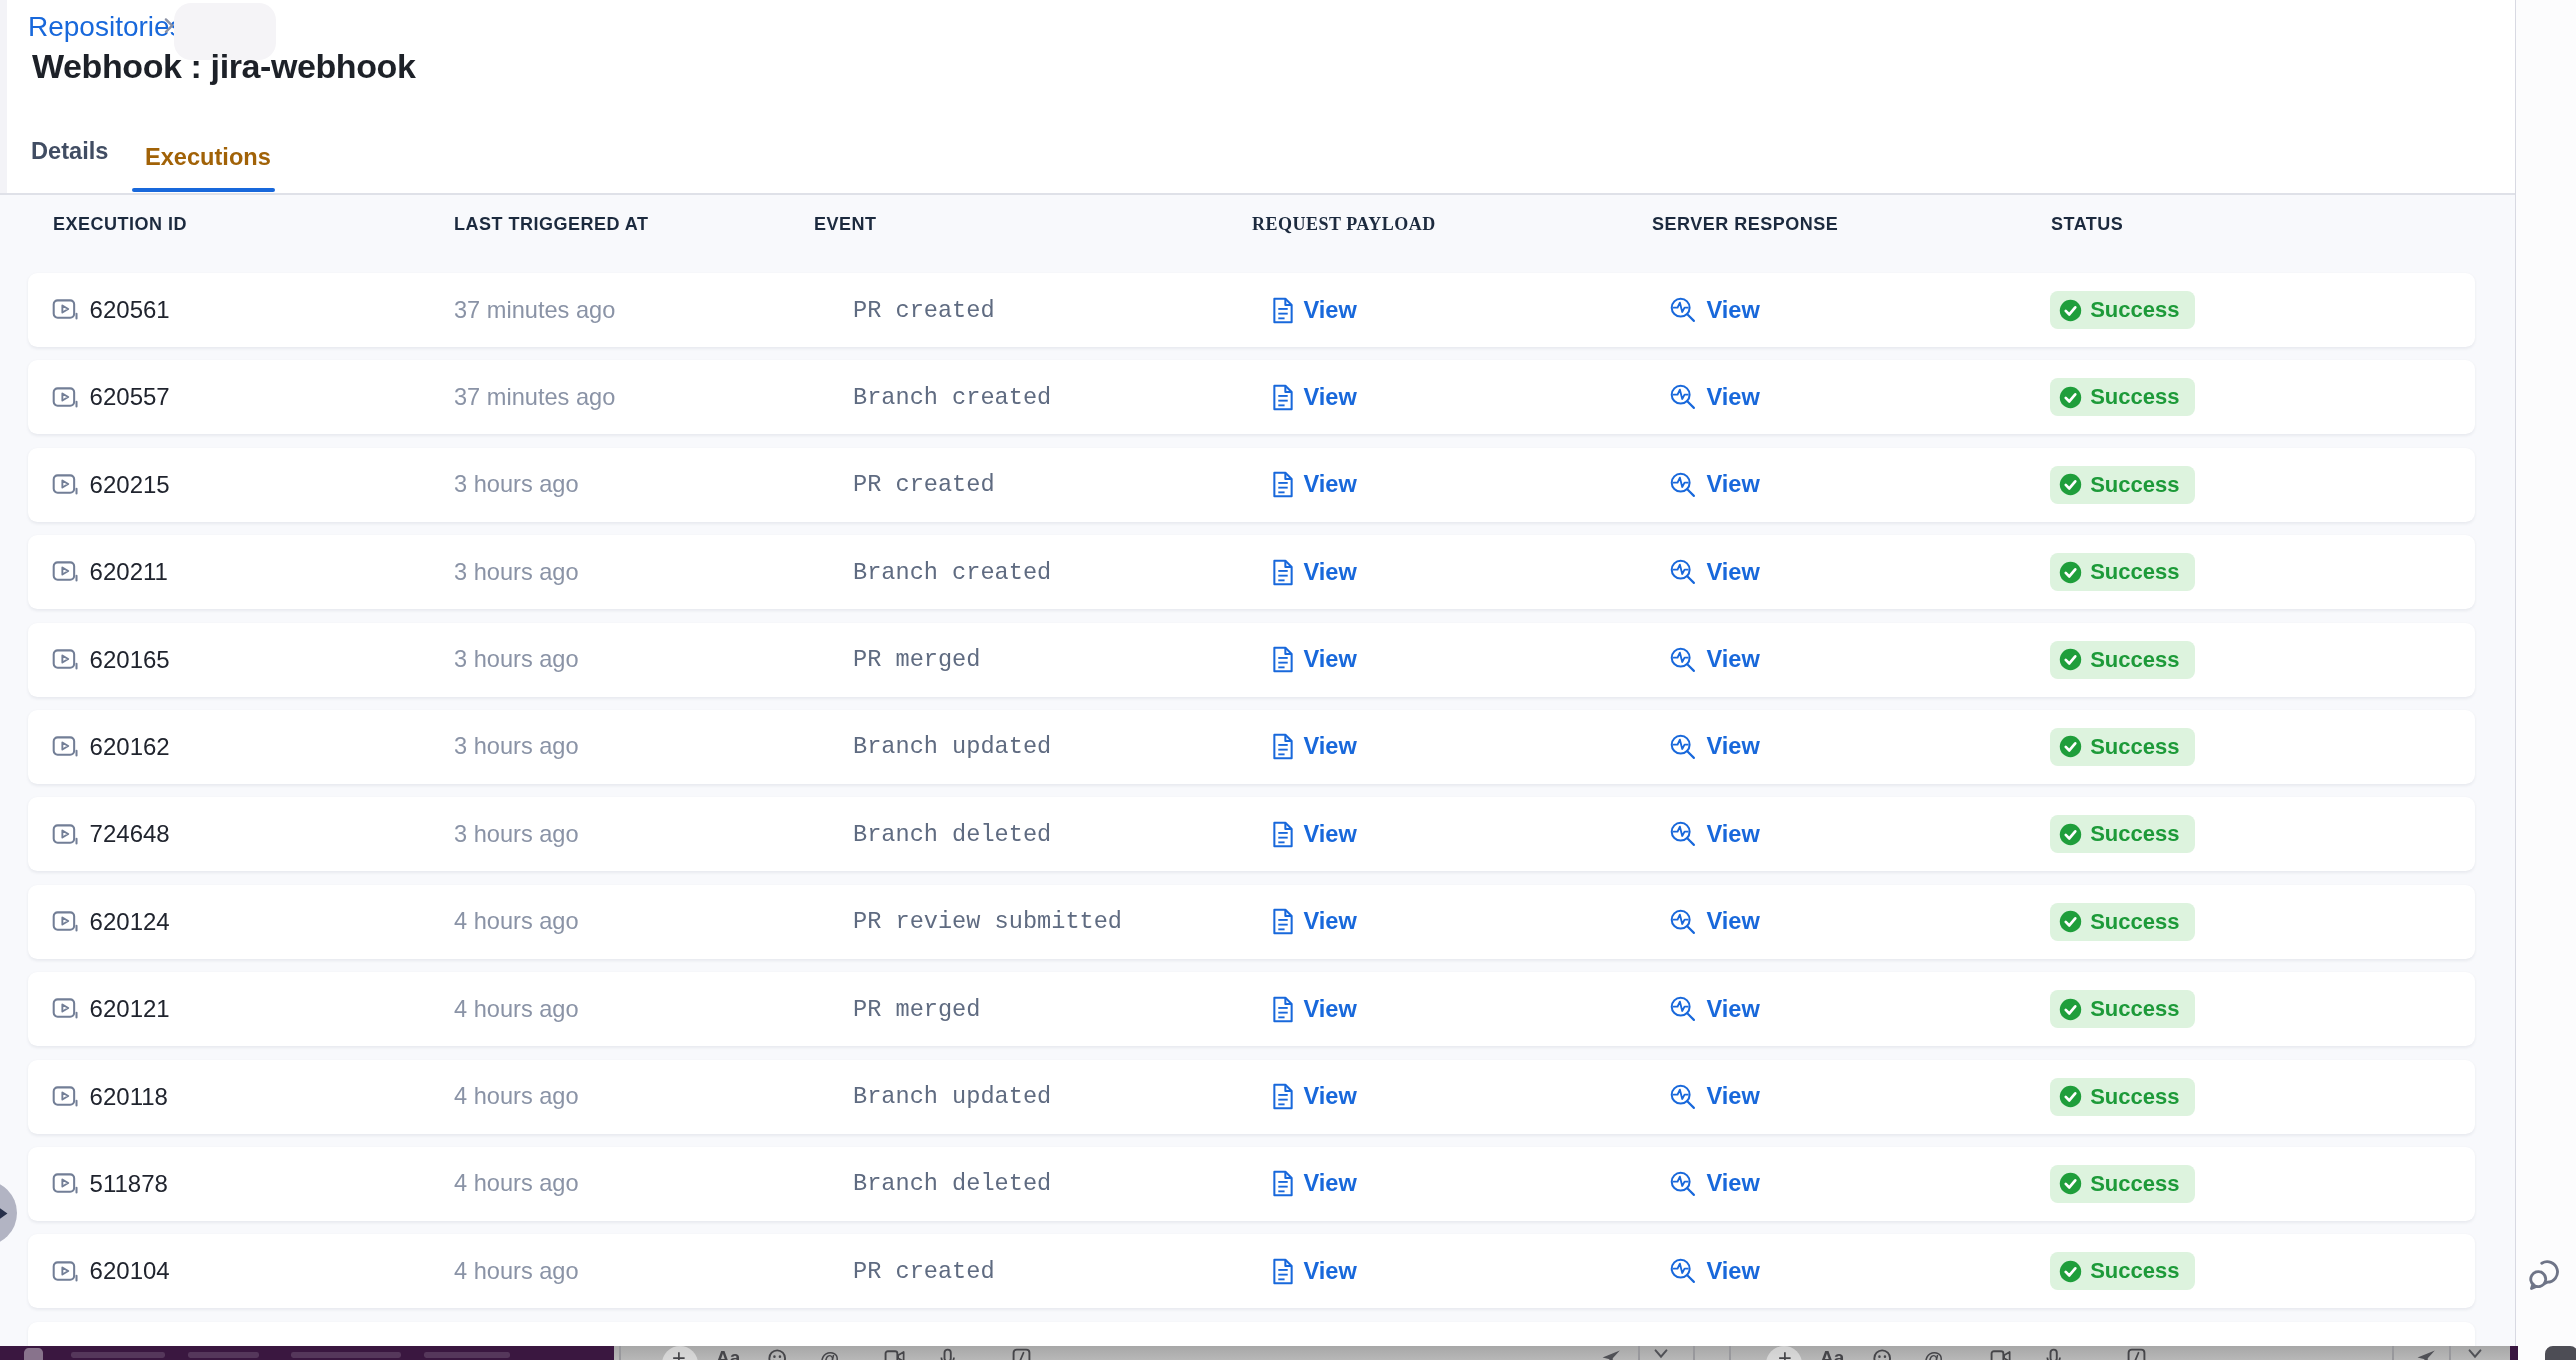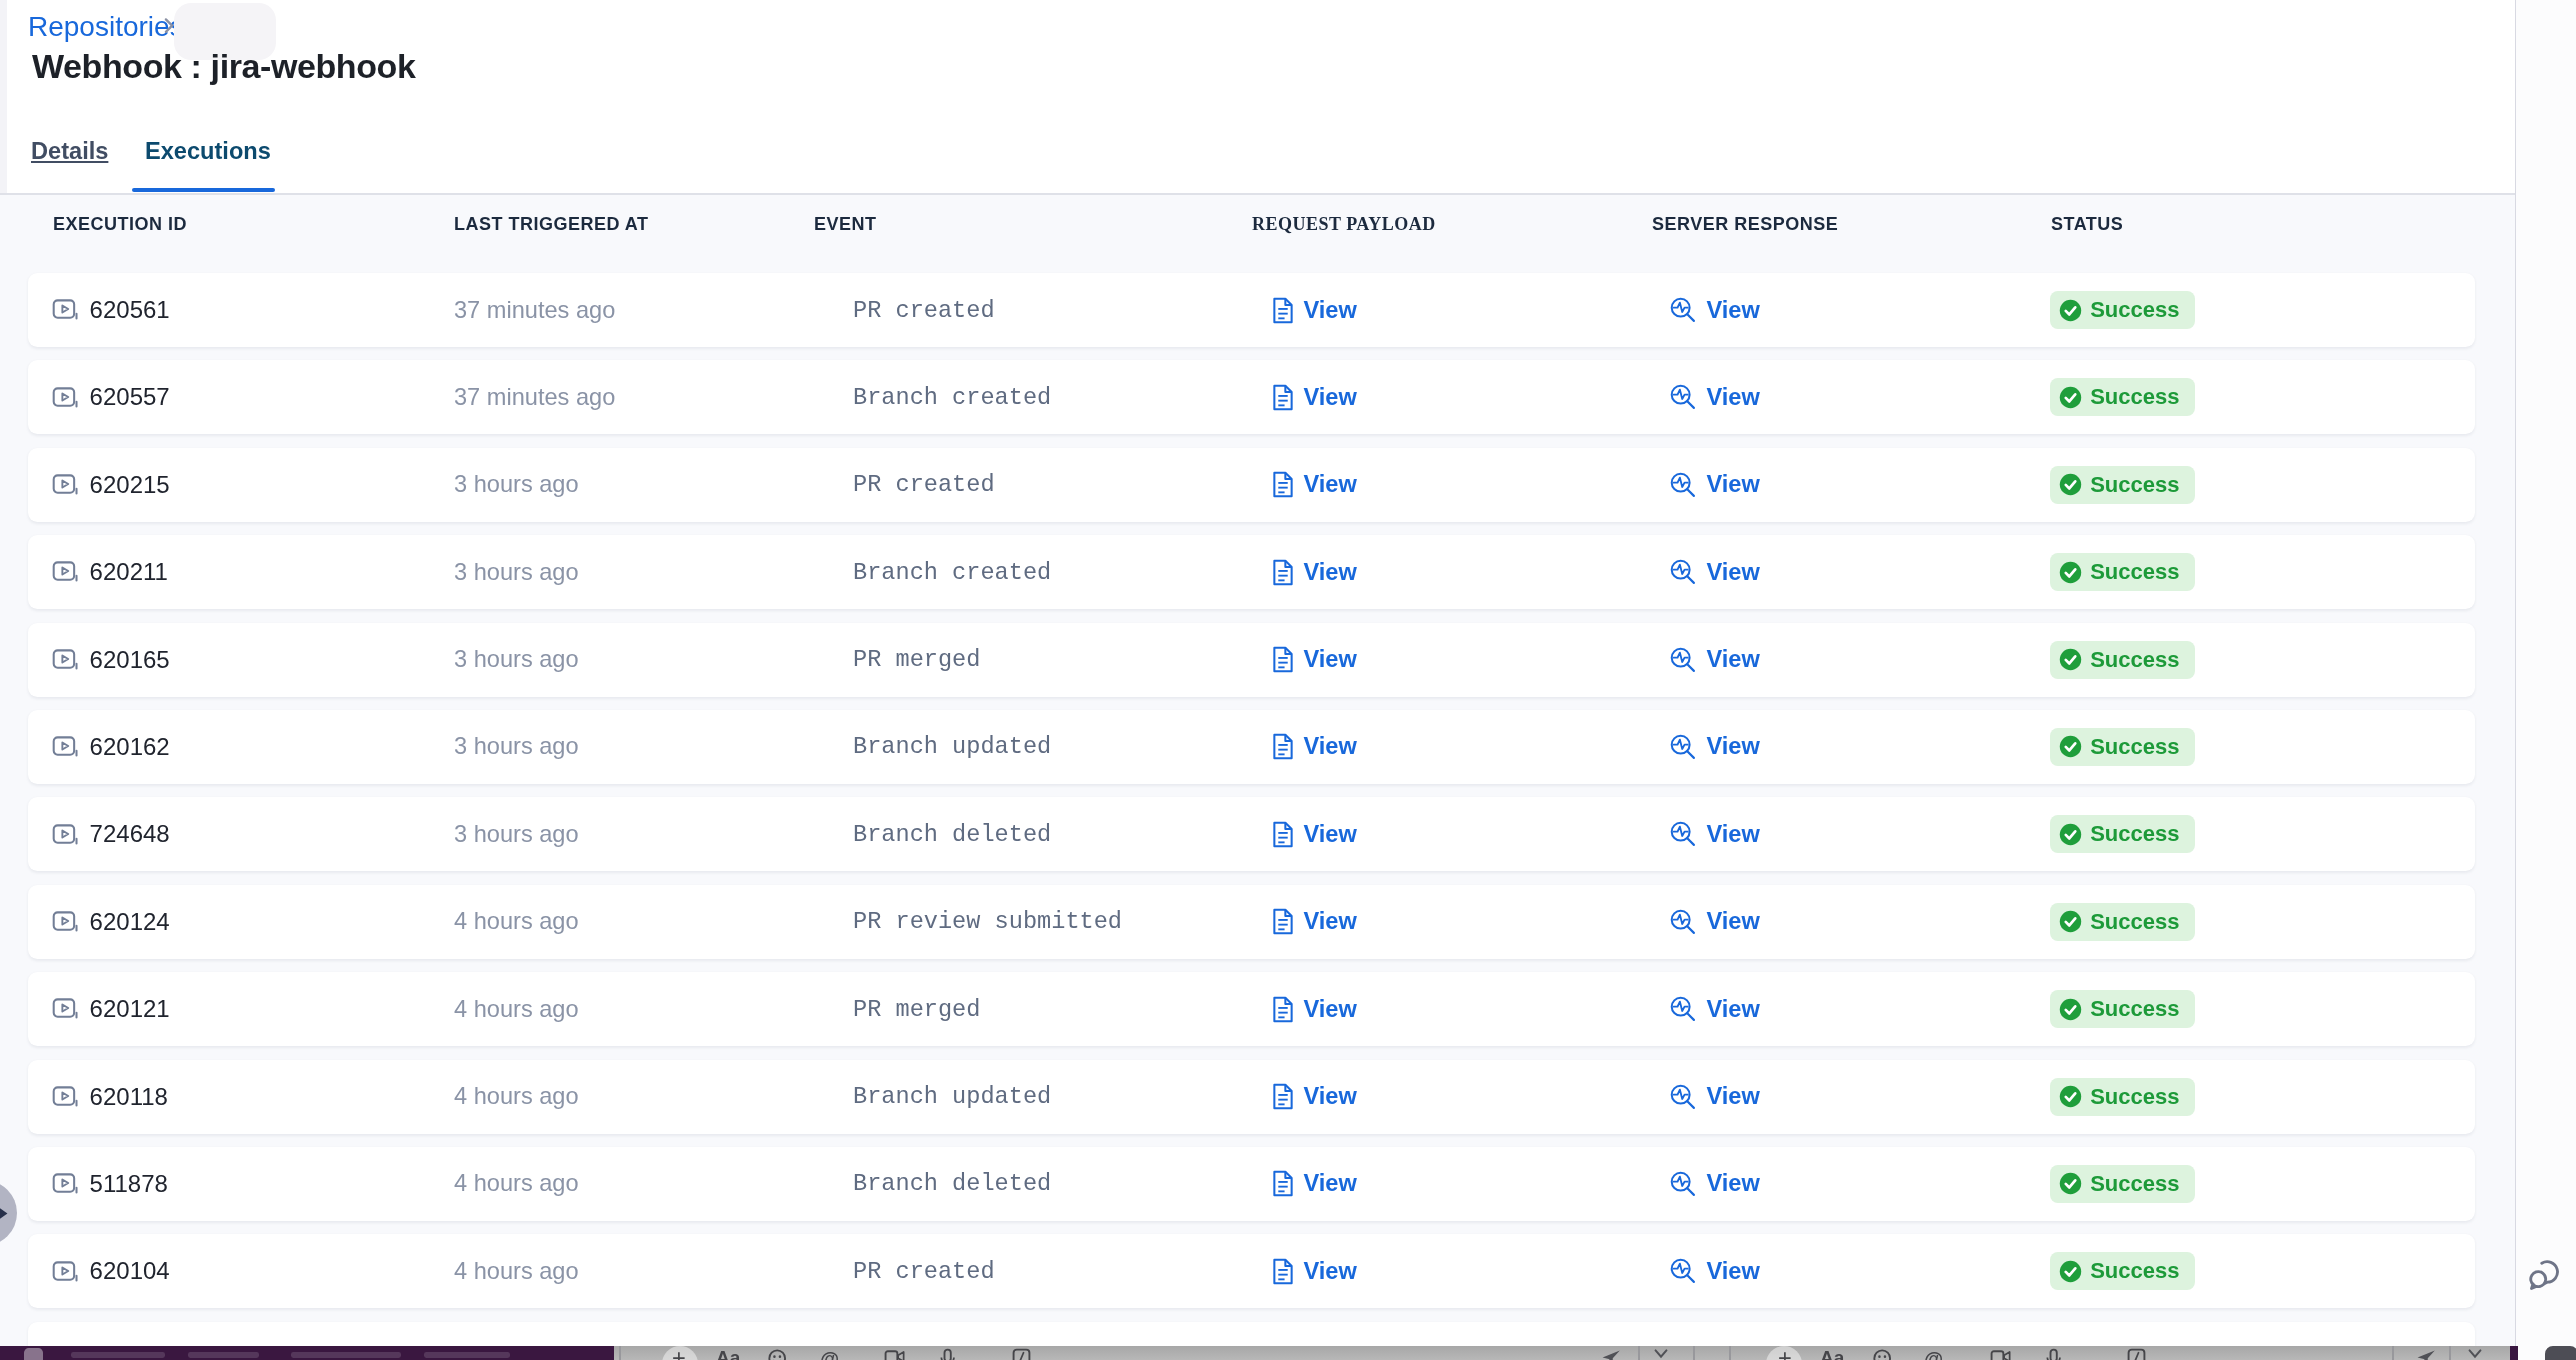--- a/index.html
+++ b/index.html
@@ -8,22 +8,22 @@
     background:#ffffff;font-family:"Liberation Sans",sans-serif;
     -webkit-font-smoothing:antialiased;
   }
   
   .left-strip{position:absolute;left:0;top:0;width:7px;height:193px;background:#f3f3f7;}
   .breadcrumb{position:absolute;left:28px;top:11px;font-size:28px;font-weight:500;color:#1868db;cursor:pointer;}
   .crumb-chevron{position:absolute;left:162px;top:17.3px;}
   .crumb-ghost{position:absolute;left:174px;top:3.1px;width:102px;height:57px;background:#f5f4f7;border-radius:17.3px;}
   .page-title{position:absolute;left:27px;top:42px;margin:5px;font-size:34px;font-weight:700;letter-spacing:-0.4px;color:#1d2128;}
   .tab{position:absolute;top:138px;font-size:23.6px;cursor:pointer;}
-  .tab-details{left:31px;font-weight:600;color:#414d63;text-decoration:underline;}
-  .tab-executions{left:145px;font-weight:700;color:#0c4a6e;}
+  .tab-details{left:31px;font-weight:600;color:#414d63;}
+  .tab-executions{left:145px;font-weight:700;color:#a16207;margin-top:6px;}
   .tab-underline{position:absolute;left:132px;top:188px;width:143px;height:3.9px;background:#1868db;border-radius:2.4px;}
   .header-divider{position:absolute;left:0;top:193px;width:2515px;height:1.6px;background:#dfe1e8;}
   
   .table-bg{position:absolute;left:0;top:195px;width:2515px;height:1165px;background:#f8f9fc;}
   .col-head{position:absolute;top:214px;font-size:18px;font-weight:700;letter-spacing:0.5px;color:#1c2a3e;text-transform:uppercase;}
   .ch-0{left:53px;}.ch-1{left:454px;}.ch-2{left:814px;}.ch-3{left:1252px;font-family:Liberation Serif, serif;}.ch-4{left:1652px;}.ch-5{left:2051px;}
   #rows{position:absolute;left:28px;top:273px;width:2447px;}
   .row{
     position:relative;width:2447px;height:74px;margin-bottom:13.4px;
     background:#ffffff;border-radius:9.4px;box-shadow:0 1.6px 3.1px rgba(23,43,77,0.07);

